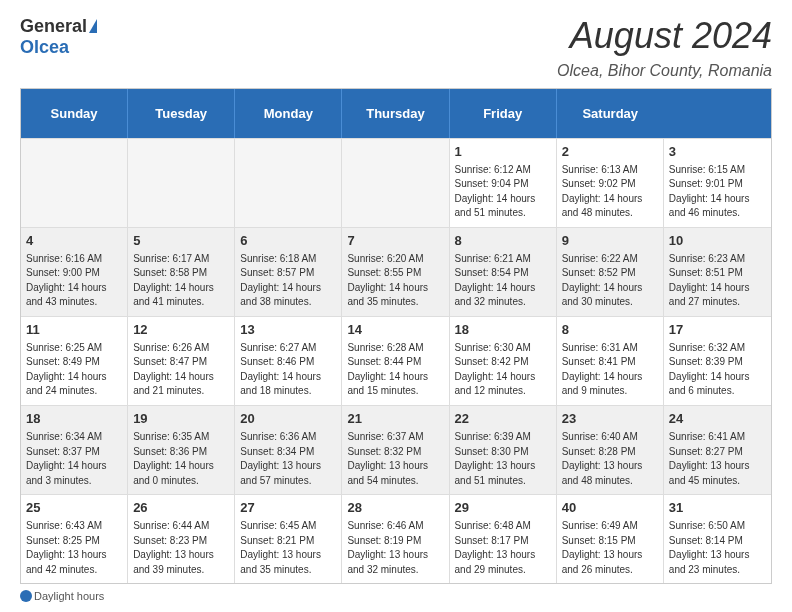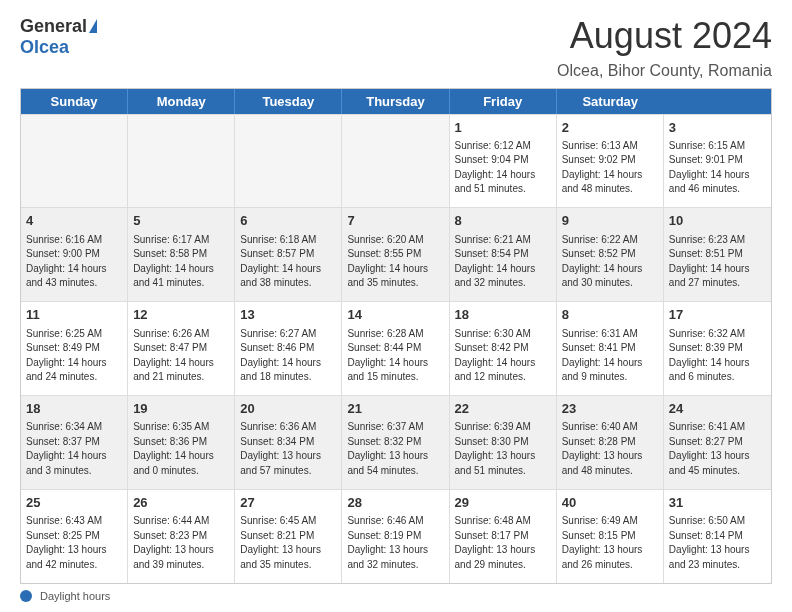--- a/index.html
+++ b/index.html
@@ -45,20 +45,21 @@
     .logo-triangle {
       width: 0;
       height: 0;
       border-left: 8px solid transparent;
       border-bottom: 14px solid #2a6db5;
       margin-left: 2px;
       margin-top: -2px;
     }
     .title-section {
       text-align: right;
+      font-style: italic;
     }
     .main-title {
       font-size: 36px;
       font-weight: normal;
       color: #333;
       line-height: 1.1;
     }
     .subtitle {
       font-size: 16px;
       color: #555;
@@ -71,21 +72,21 @@
       border: 1px solid #ccc;
     }
     .cal-header {
       display: grid;
       grid-template-columns: repeat(7, 1fr);
       background: #2a6db5;
     }
     .cal-header-cell {
       color: #fff;
       text-align: center;
-      padding: 5px 2px;
+      padding: 17px 2px;
       font-size: 13px;
       font-weight: bold;
       border-right: 1px solid #4a8dd5;
     }
     .cal-header-cell:last-child { border-right: none; }
     .cal-body {
       flex: 1;
       display: flex;
       flex-direction: column;
     }
@@ -117,21 +118,21 @@
       font-size: 10px;
       color: #333;
       line-height: 1.45;
     }
     .footer {
       margin-top: 6px;
       font-size: 11px;
       color: #555;
       display: flex;
       align-items: center;
-      gap: 8px;
+      gap: 2px;
     }
     .footer-icon {
       width: 12px;
       height: 12px;
       background: #2a6db5;
       border-radius: 50%;
       display: inline-block;
     }
   </style>
 </head>
@@ -148,22 +149,22 @@
     </div>
     <div class="title-section">
       <div class="main-title">August 2024</div>
       <div class="subtitle">Olcea, Bihor County, Romania</div>
     </div>
   </div>
 
   <div class="calendar">
     <div class="cal-header" id="cal-header-row">
         <div class="cal-header-cell">Sunday</div>
+        <div class="cal-header-cell">Tuesday</div>
         <div class="cal-header-cell">Monday</div>
-        <div class="cal-header-cell">Tuesday</div>
         <div class="cal-header-cell">Thursday</div>
         <div class="cal-header-cell">Friday</div>
         <div class="cal-header-cell">Saturday</div>
       </div>
     <div class="cal-body" id="cal-body">
         <div class="cal-row">
           <div class="cal-cell empty"></div>
           <div class="cal-cell empty"></div>
           <div class="cal-cell empty"></div>
           <div class="cal-cell empty"></div>

